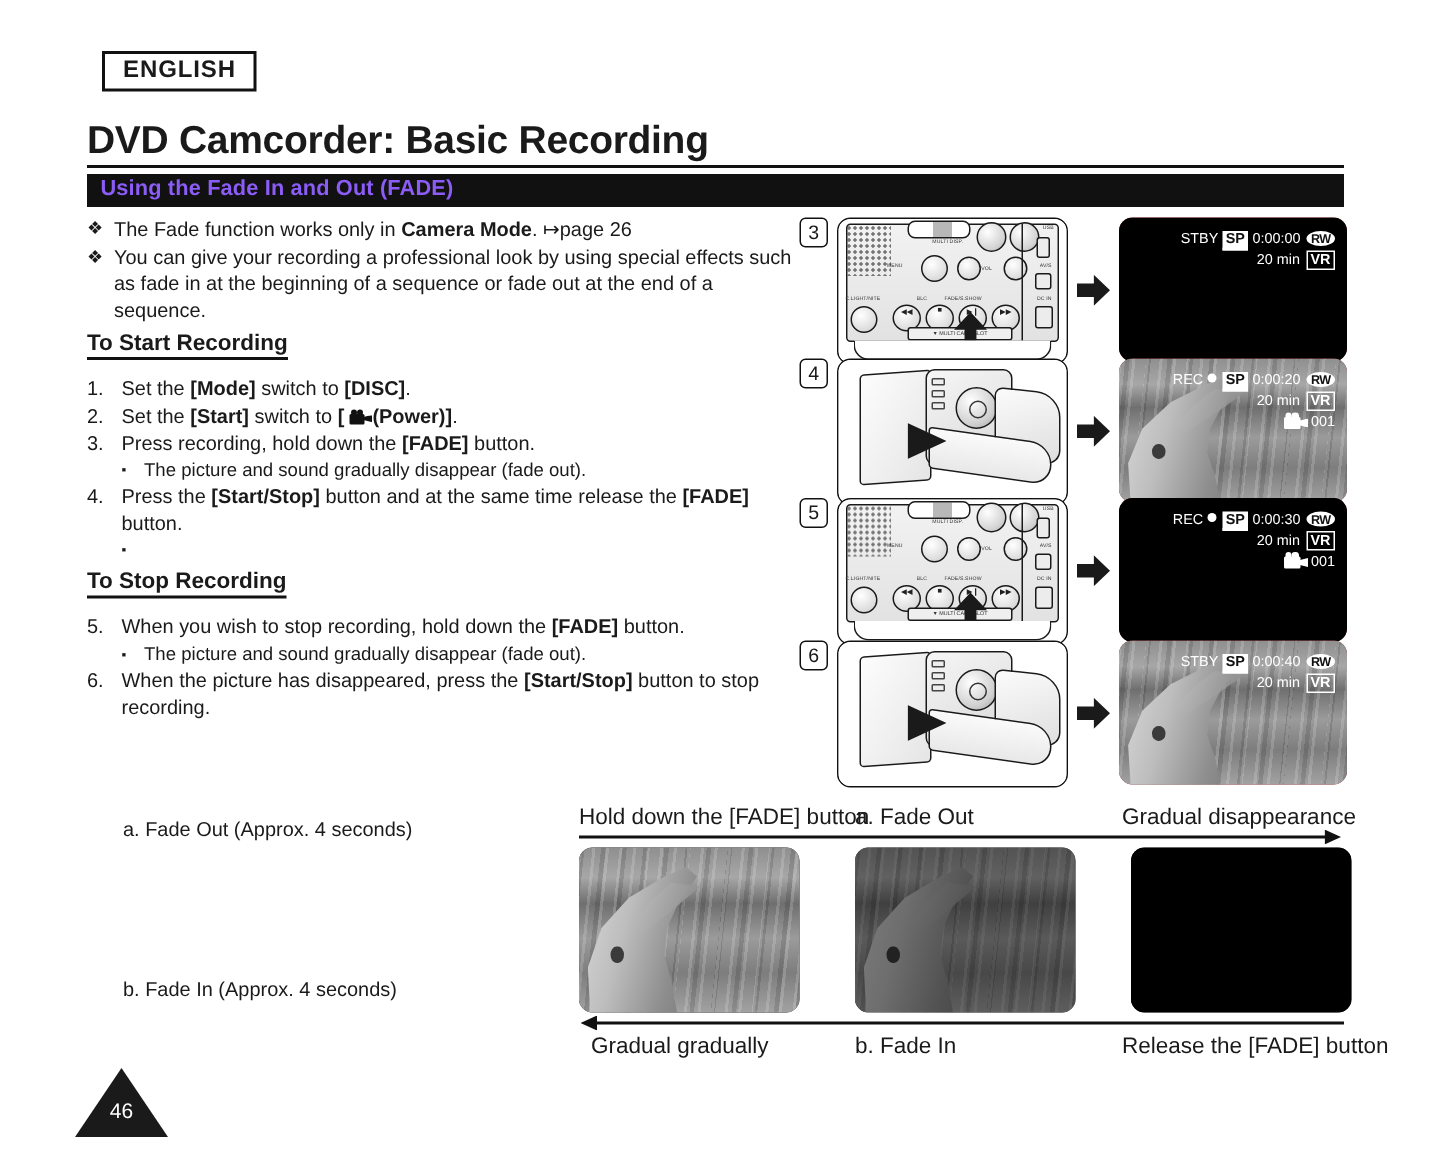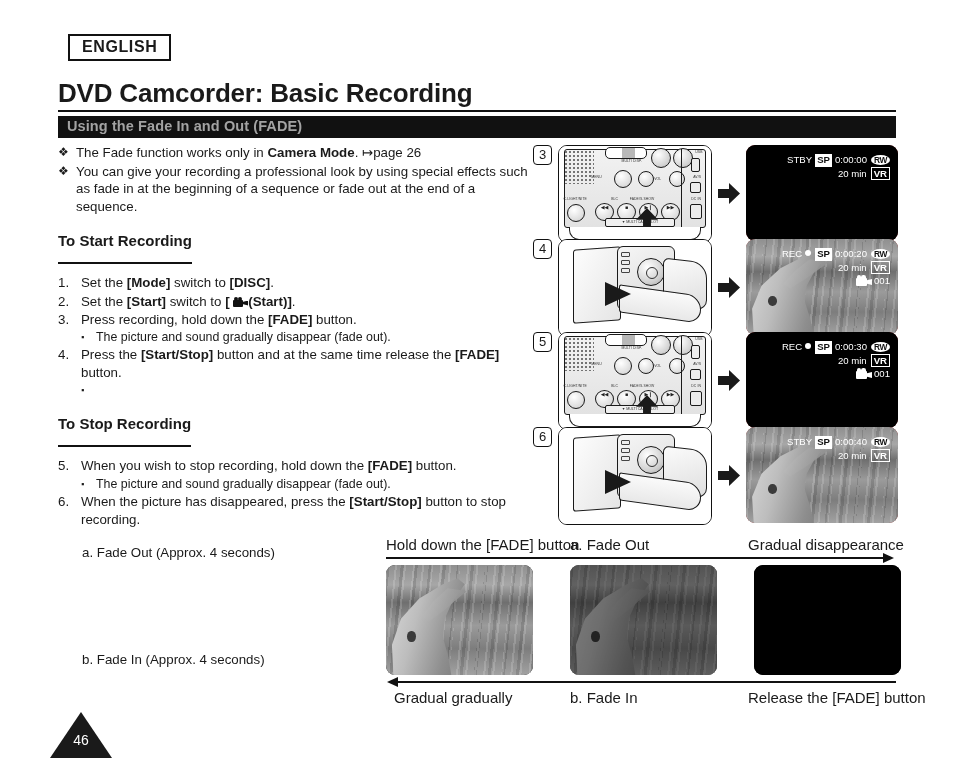--- a/index.html
+++ b/index.html
@@ -49,21 +49,21 @@
     left: 58px;
     top: 116px;
     width: 838px;
     height: 22px;
     background: #111;
   }
   #section-bar span {
     position: absolute;
     left: 9px;
     top: 2px;
-    color: #a3a3a3;
+    color: #8b5cf6;
     font-size: 14.5px;
     font-weight: bold;
     letter-spacing: .1px;
   }
 
   
   #left-col {
     position: absolute;
     left: 58px;
     top: 144px;
@@ -81,22 +81,22 @@
     font-size: 12px;
     line-height: 17.6px;
   }
   .bullet-body { flex: 1 1 auto; }
 
   .sub-head {
     font-size: 15px;
     font-weight: bold;
     border-bottom: 2px solid #111;
     display: inline-block;
-    padding-bottom: 13px;
-    margin-top: 16px;
+    padding-bottom: 1px;
+    margin-top: 4px;
     margin-bottom: 10px;
   }
   .step-row {
     display: flex;
     font-size: 13.3px;
     line-height: 18.2px;
   }
   .step-num { width: 23px; flex: 0 0 23px; }
   .step-body { flex: 1 1 auto; }
   .sub-bullet {
@@ -462,21 +462,21 @@
   <div class="step-row">
     <span class="step-num">1.</span>
     <span class="step-body">
       <span>Set the </span><b>[Mode]</b><span> switch to </span><b>[DISC]</b><span>.</span>
     </span>
   </div>
 
   <div class="step-row">
     <span class="step-num">2.</span>
     <span class="step-body">
-      <span>Set the </span><b>[Start]</b><span> switch to </span><b>[ </b><span class="cam-glyph"><i class="r1"></i><i class="r2"></i><i class="body"></i><i class="lens"></i></span><b>(Start)]</b><span>.</span>
+      <span>Set the </span><b>[Start]</b><span> switch to </span><b>[ </b><span class="cam-glyph"><i class="r1"></i><i class="r2"></i><i class="body"></i><i class="lens"></i></span><b>(Power)]</b><span>.</span>
     </span>
   </div>
 
   <div class="step-row">
     <span class="step-num">3.</span>
     <span class="step-body">
       <span>Press recording, hold down the </span><b>[FADE]</b><span> button.</span>
     </span>
   </div>
   <div class="sub-bullet">

